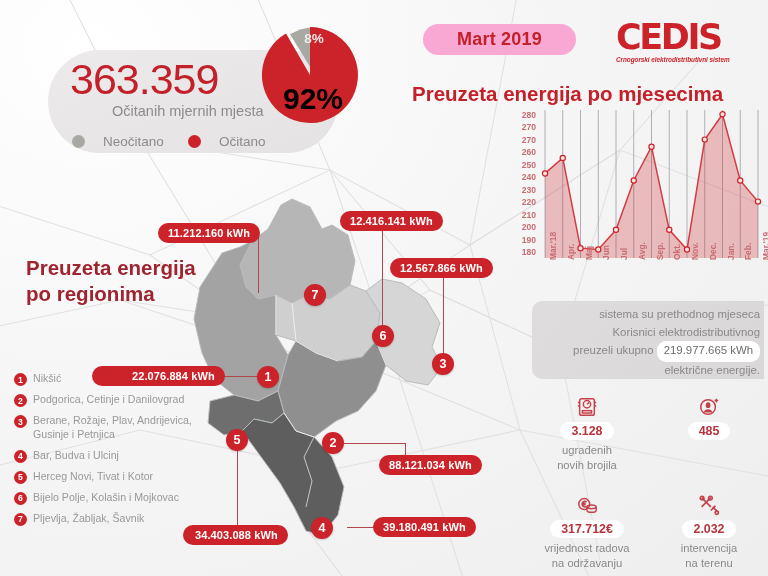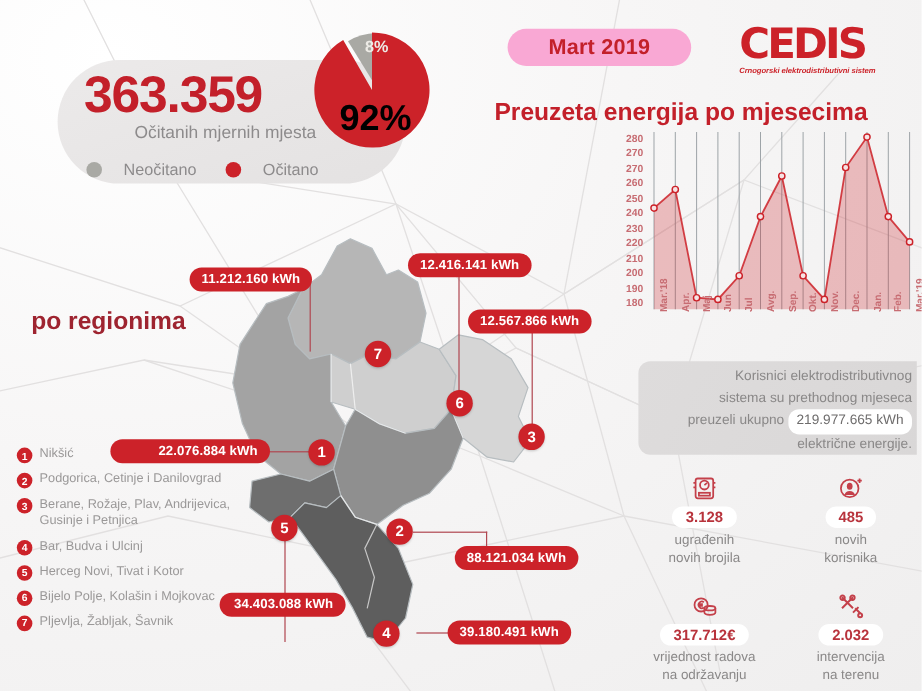--- a/index.html
+++ b/index.html
@@ -14,21 +14,21 @@
   .netbg { position:absolute; inset:0; pointer-events:none; }
 
   
   #reading-card {
     position:absolute; left:48px; top:50px; width:290px; height:103px;
     background:linear-gradient(160deg,#eceaea 0%,#e4e2e2 100%);
     border-radius:52px;
   }
   #reading-number {
     position:absolute; left:70px; top:55px;
-    font-size:43px; font-weight:bold; color:#c3202a; letter-spacing:-1px;
+    font-size:43px; font-weight:normal; color:#c3202a; letter-spacing:-1px;
   }
   #reading-caption {
     position:absolute; left:72px; top:103px; font-size:14.5px; color:#8d8b8c;margin-left:40px;
   }
   .legend { position:absolute; top:134px; font-size:13.5px; color:#8d8b8c; display:flex; align-items:center; gap:18px; }
   #legend-unread { left:72px; }
   #legend-read { left:188px; }
   .legend .dot { width:13px; height:13px; border-radius:50%; display:inline-block; }
   .dot.grey { background:#a9a9a4; }
   .dot.red  { background:#cc2229; }
@@ -242,20 +242,21 @@
       <div class="xtick" style="left: 160.45px; top: 150px;">Okt.</div>
       <div class="xtick" style="left: 178.2px; top: 150px;">Nov.</div>
       <div class="xtick" style="left: 195.95px; top: 150px;">Dec.</div>
       <div class="xtick" style="left: 213.7px; top: 150px;">Jan.</div>
       <div class="xtick" style="left: 231.45px; top: 150px;">Feb.</div>
       <div class="xtick" style="left: 249.2px; top: 150px;">Mar.'19</div>
     </div>
 </div>
 
 <div id="map-title">
+  <div>Preuzeta energija</div>
   <div>po regionima</div>
 </div>
 
 <div id="region-list">
     <div class="region-item">
       <div class="region-num">1</div>
       <div class="region-label">Nikšić</div>
     </div>
     <div class="region-item">
       <div class="region-num">2</div>
@@ -329,31 +330,31 @@
 <div class="leader" style="left:182px; top:376px; width:82px; height:1.4px;"></div>
 <div class="callout" style="left:92px; top:366px;padding-left:40px;">22.076.884 kWh</div>
 <div class="marker" style="left:257px; top:366px;">1</div>
 
 <div class="leader" style="left:344px; top:443px; width:62px; height:1.4px;"></div>
 <div class="leader" style="left:405px; top:443px; width:1.4px; height:22px;"></div>
 <div class="callout" style="left:379px; top:455px;">88.121.034 kWh</div>
 <div class="marker" style="left:322px; top:432px;">2</div>
 
 <div class="leader" style="left:237px; top:440px; width:1.4px; height:95px;"></div>
-<div class="callout" style="left:183px; top:494px;padding-left:12px;">34.403.088 kWh</div>
+<div class="callout" style="left:183px; top:525px;padding-left:12px;">34.403.088 kWh</div>
 <div class="marker" style="left:226px; top:429px;">5</div>
 
 <div class="leader" style="left:347px; top:527px; width:42px; height:1.4px;"></div>
 <div class="callout" style="left:373px; top:517px;">39.180.491 kWh</div>
 <div class="marker" style="left:311px; top:517px;">4</div>
 
 <div id="info-panel"></div>
 <div id="info-text">
+  <div>sistema su prethodnog mjeseca</div>
   <div>Korisnici elektrodistributivnog</div>
-  <div>sistema su prethodnog mjeseca</div>
   <div>
     <span>preuzeli ukupno</span>
     <span class="inline-pill">219.977.665 kWh</span>
   </div>
   <div>električne energije.</div>
 </div>
 
 <div id="stats">
     <div class="stat" style="left: 0px; top: 0px;">
       <div class="stat-icon">
@@ -374,24 +375,20 @@
     <div class="stat" style="left: 122px; top: 0px;">
       <div class="stat-icon">
         <svg viewBox="0 0 24 24" width="22" height="22" fill="none" stroke="#c4404a" stroke-width="1.6">
           <circle cx="11" cy="12" r="8"></circle>
           <ellipse cx="11" cy="10" rx="2.6" ry="3.2" fill="#c4404a" stroke="none"></ellipse>
           <path d="M6.2 18 a5 5 0 0 1 9.6 0" fill="#c4404a" stroke="none"></path>
           <path d="M20 3 v4 M18 5 h4"></path>
         </svg>
       </div>
       <div><span class="stat-val">485</span></div>
-      <div class="stat-lbl">
-        <div>novih</div>
-        <div>korisnika</div>
-      </div>
     </div>
     <div class="stat" style="left: 0px; top: 98px;">
       <div class="stat-icon">
         <svg viewBox="0 0 24 24" width="22" height="22" fill="none" stroke="#c4404a" stroke-width="1.6">
           <circle cx="9" cy="11" r="6"></circle>
           <path d="M11.5 8.6 a3 3 0 1 0 0 4.8 M6.6 10.2 h4 M6.6 11.8 h4"></path>
           <ellipse cx="17" cy="14" rx="5" ry="2"></ellipse>
           <path d="M12 14 v4 a5 2 0 0 0 10 0 v-4"></path>
         </svg>
       </div>

